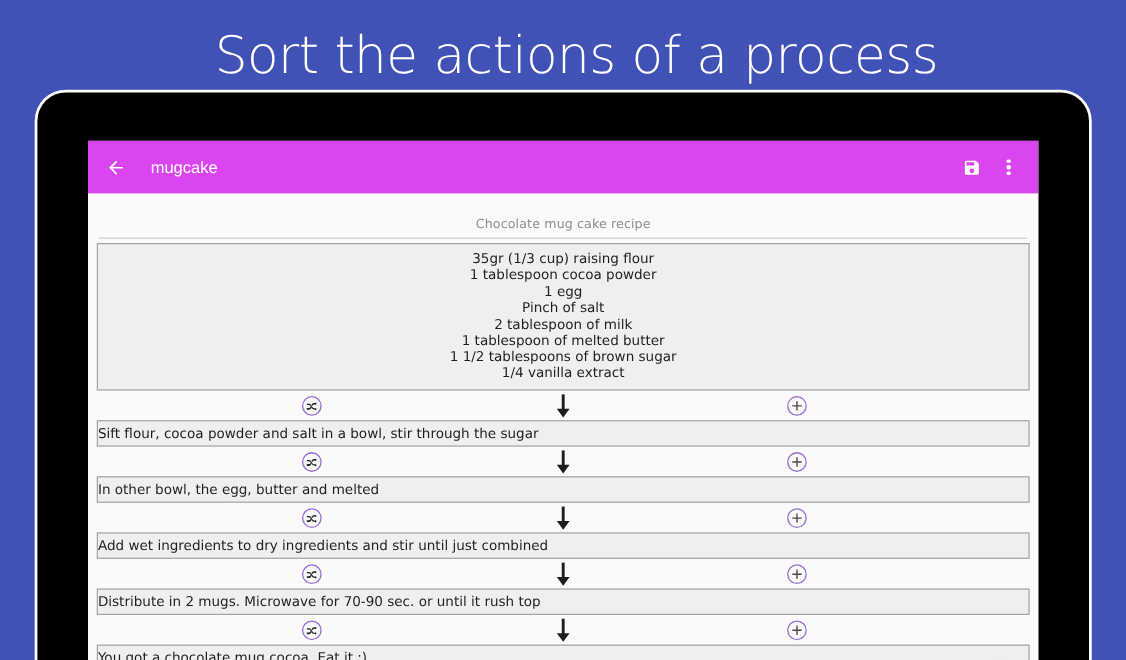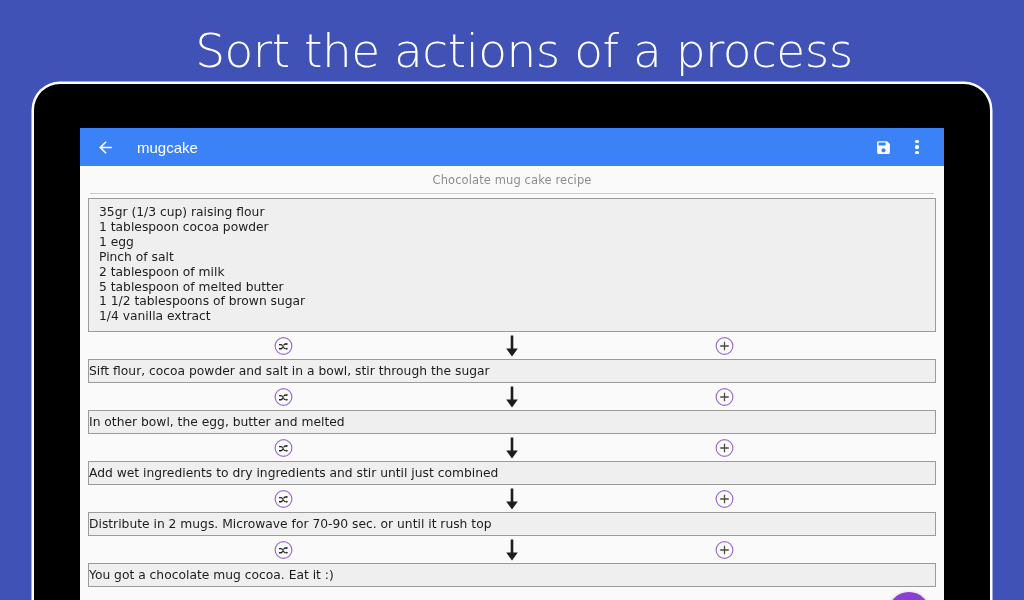--- a/index.html
+++ b/index.html
@@ -51,22 +51,22 @@
     top: 44px;
     width: 864px;
     height: 516px;
     background: #fafafa;
     overflow: hidden;
   }
 
   
   .app-toolbar {
     position: relative;
-    height: 38px;
-    background: #3b82f6;
+    height: 48px;
+    background: #d946ef;
     display: flex;
     align-items: center;
     padding: 0 14px 0 12px;
     box-sizing: border-box;
   }
   .tb-back {
     width: 26px;
     height: 26px;
     display: flex;
     align-items: center;
@@ -114,35 +114,36 @@
     background: #fafafa;
     padding: 0 8px;
     box-sizing: border-box;
     overflow: hidden;
   }
 
   .recipe-title {
     text-align: center;
     color: #8d8d8d;
     font-size: 11.5px;
-    padding: 7px 0 6px 0;
+    padding: 20px 0 6px 0;
     font-family: "DejaVu Sans", sans-serif;
     letter-spacing: 0.1px;
   }
   .title-rule {
     height: 1px;
     background: #c9c9c9;
     margin: 0 2px 4px 2px;
   }
 
   
   .ingredients-card {
     border: 1px solid #9b9b9b;
     background: #efefef;
     padding: 6px 10px 7px 10px;
+    text-align: center;
     box-sizing: border-box;
   }
   .ingredient-line {
     font-size: 12.3px;
     color: #1d1d1d;
     line-height: 14.9px;
     font-family: "DejaVu Sans", sans-serif;
     white-space: nowrap;
   }
 
@@ -238,21 +239,21 @@
 
       <div class="recipe-title">Chocolate mug cake recipe</div>
       <div class="title-rule"></div>
 
       <div class="ingredients-card">
         <div class="ingredient-line">35gr (1/3 cup) raising flour</div>
         <div class="ingredient-line">1 tablespoon cocoa powder</div>
         <div class="ingredient-line">1 egg</div>
         <div class="ingredient-line">Pinch of salt</div>
         <div class="ingredient-line">2 tablespoon of milk</div>
-        <div class="ingredient-line">5 tablespoon of melted butter</div>
+        <div class="ingredient-line">1 tablespoon of melted butter</div>
         <div class="ingredient-line">1 1/2 tablespoons of brown sugar</div>
         <div class="ingredient-line">1/4 vanilla extract</div>
       </div>
 
       <div class="connector-row">
         <span class="conn-icon shuffle">
           <svg width="19" height="19" viewBox="0 0 24 24" aria-hidden="true">
             <circle cx="12" cy="12" r="10.6" fill="none" stroke="#9b6dd0" stroke-width="1.5"></circle>
             <path d="M15.8 7.9l1.9 1.6-1.9 1.6V10.3h-1.3c-.6 0-1 .3-1.4.8l-.6.9-.9-1.3.5-.7c.6-.9 1.4-1.4 2.4-1.4h1.3V7.9zm0 6.1l1.9 1.6-1.9 1.6v-1.1h-1.3c-1 0-1.8-.5-2.4-1.4l-2-2.9c-.4-.5-.8-.8-1.4-.8H6.3V9.6h2.4c1 0 1.8.5 2.4 1.4l2 2.9c.4.5.8.8 1.4.8h1.3V14zM6.3 14.4h2.4c.6 0 1-.3 1.4-.8l.5-.7.9 1.3-.6.9c-.6.9-1.4 1.4-2.4 1.4H6.3v-2.1z" fill="#222222"></path>
           </svg>

